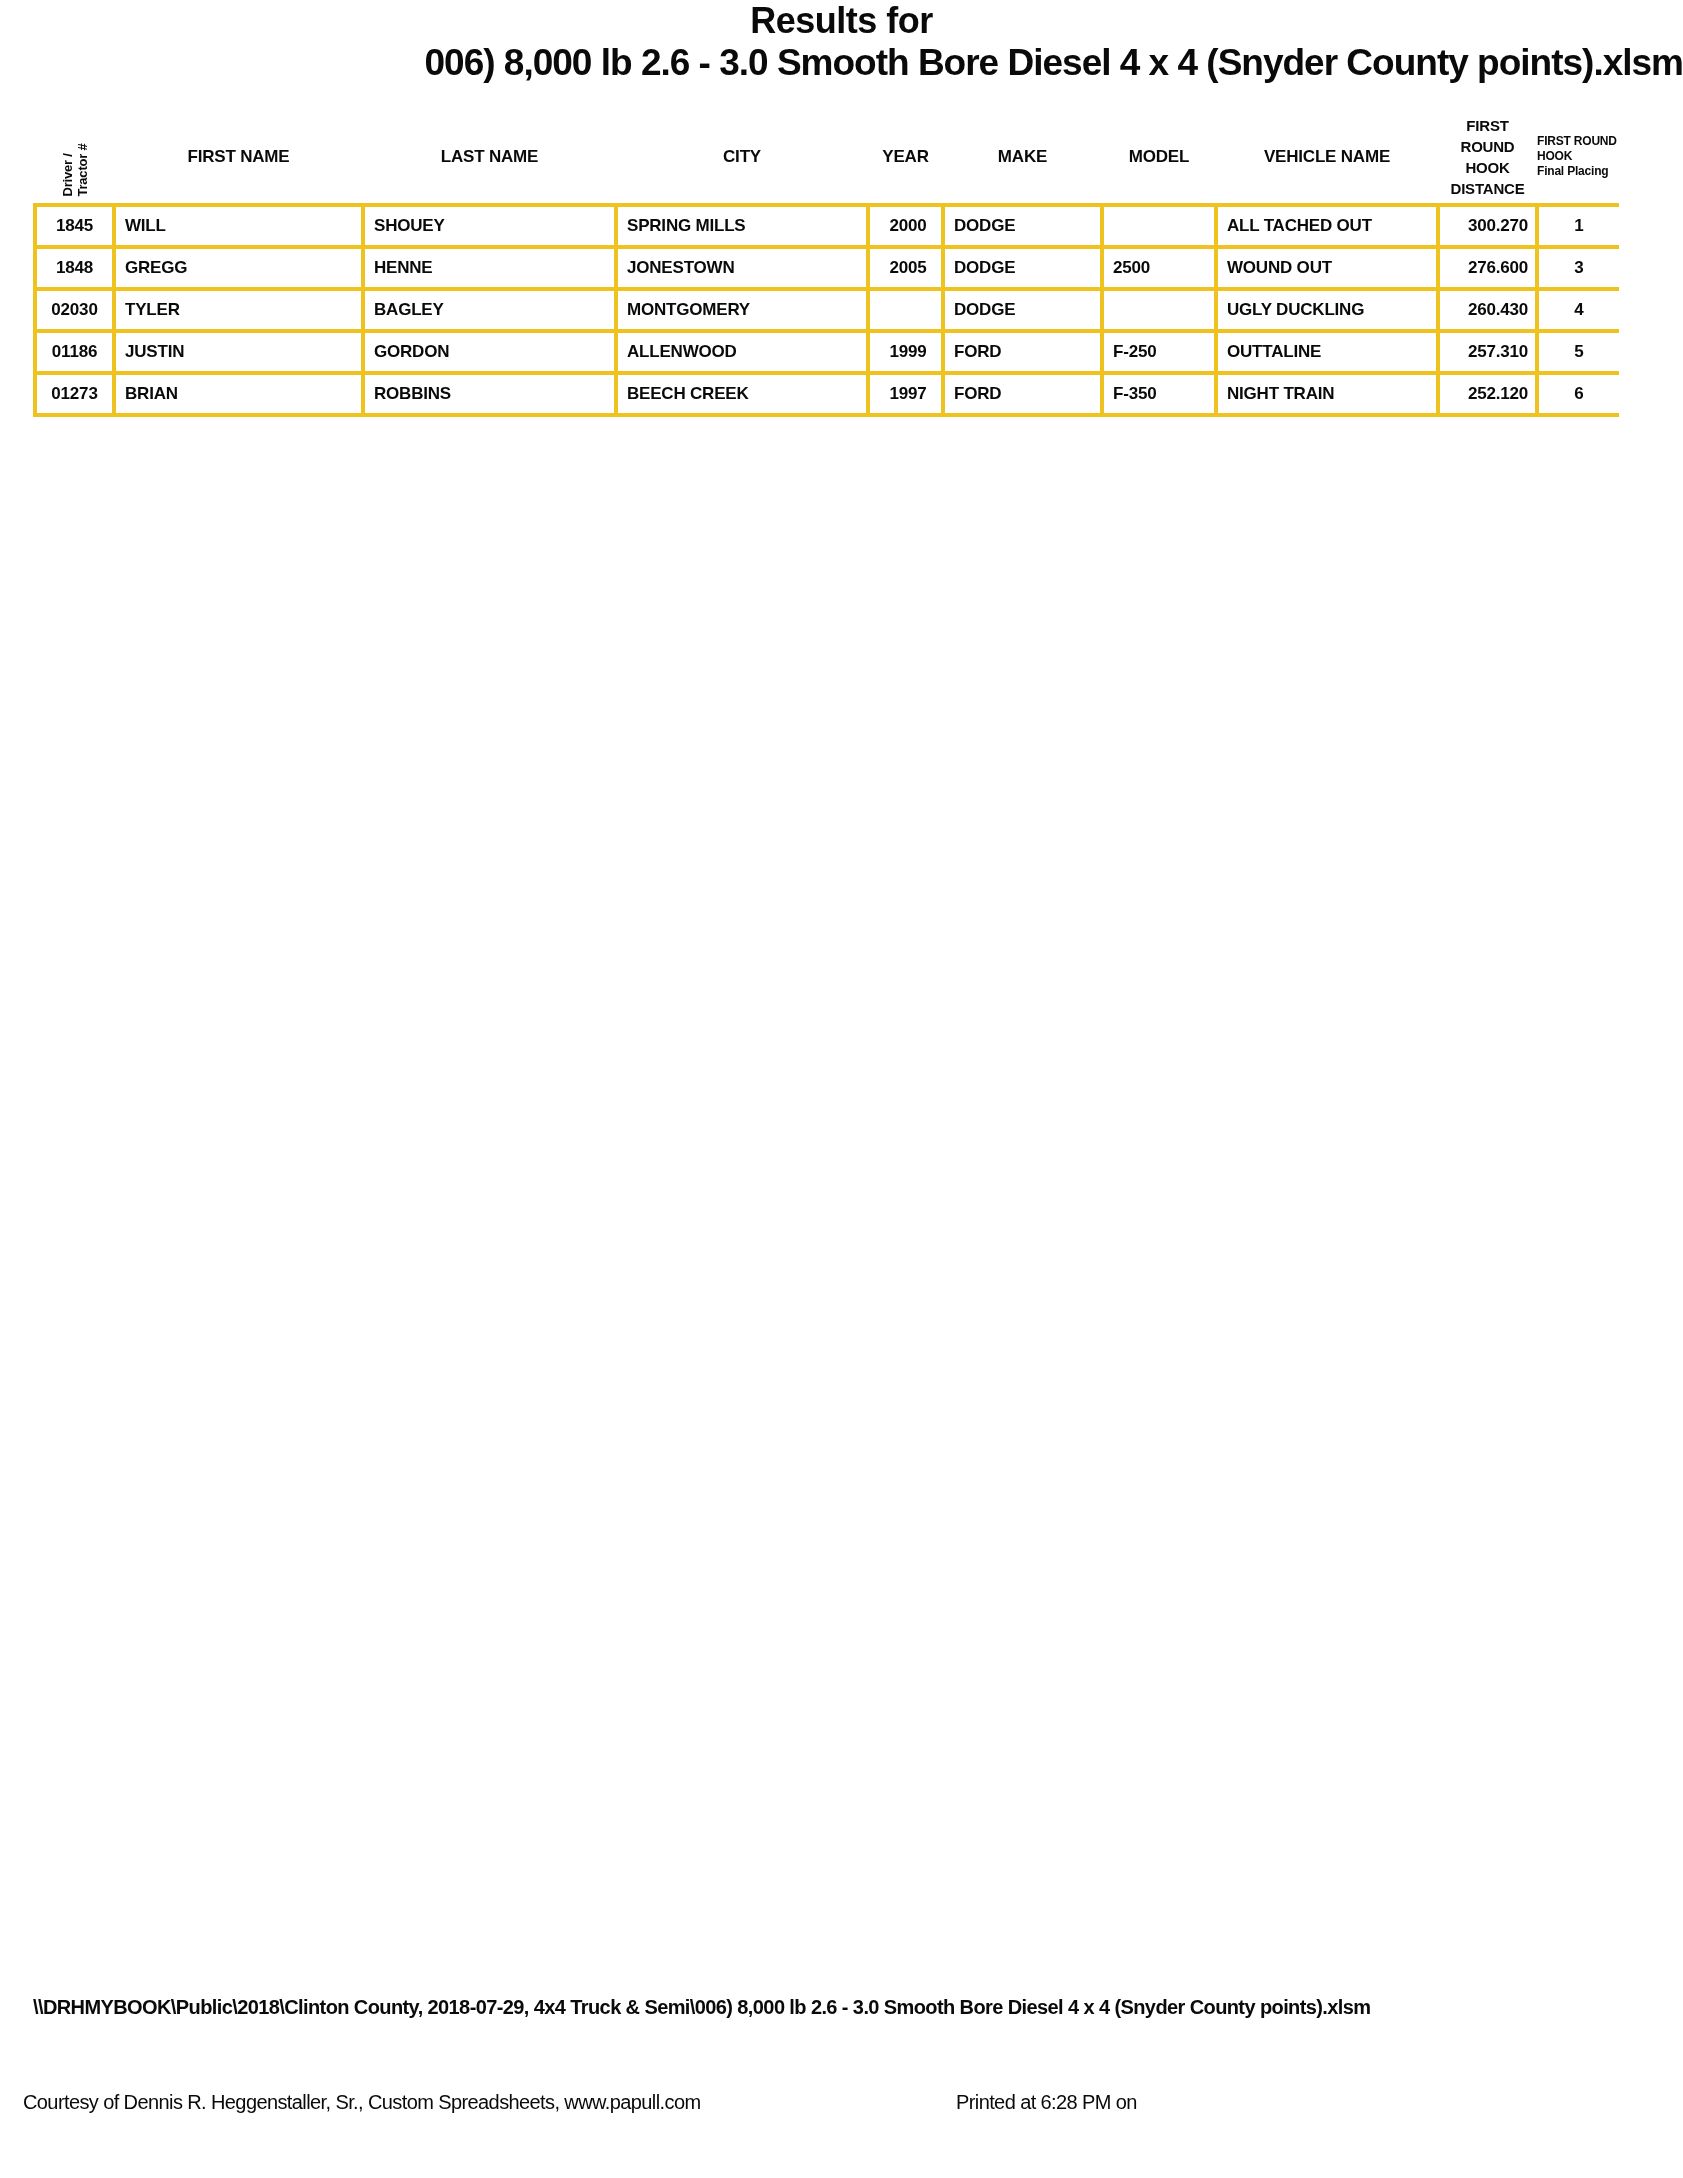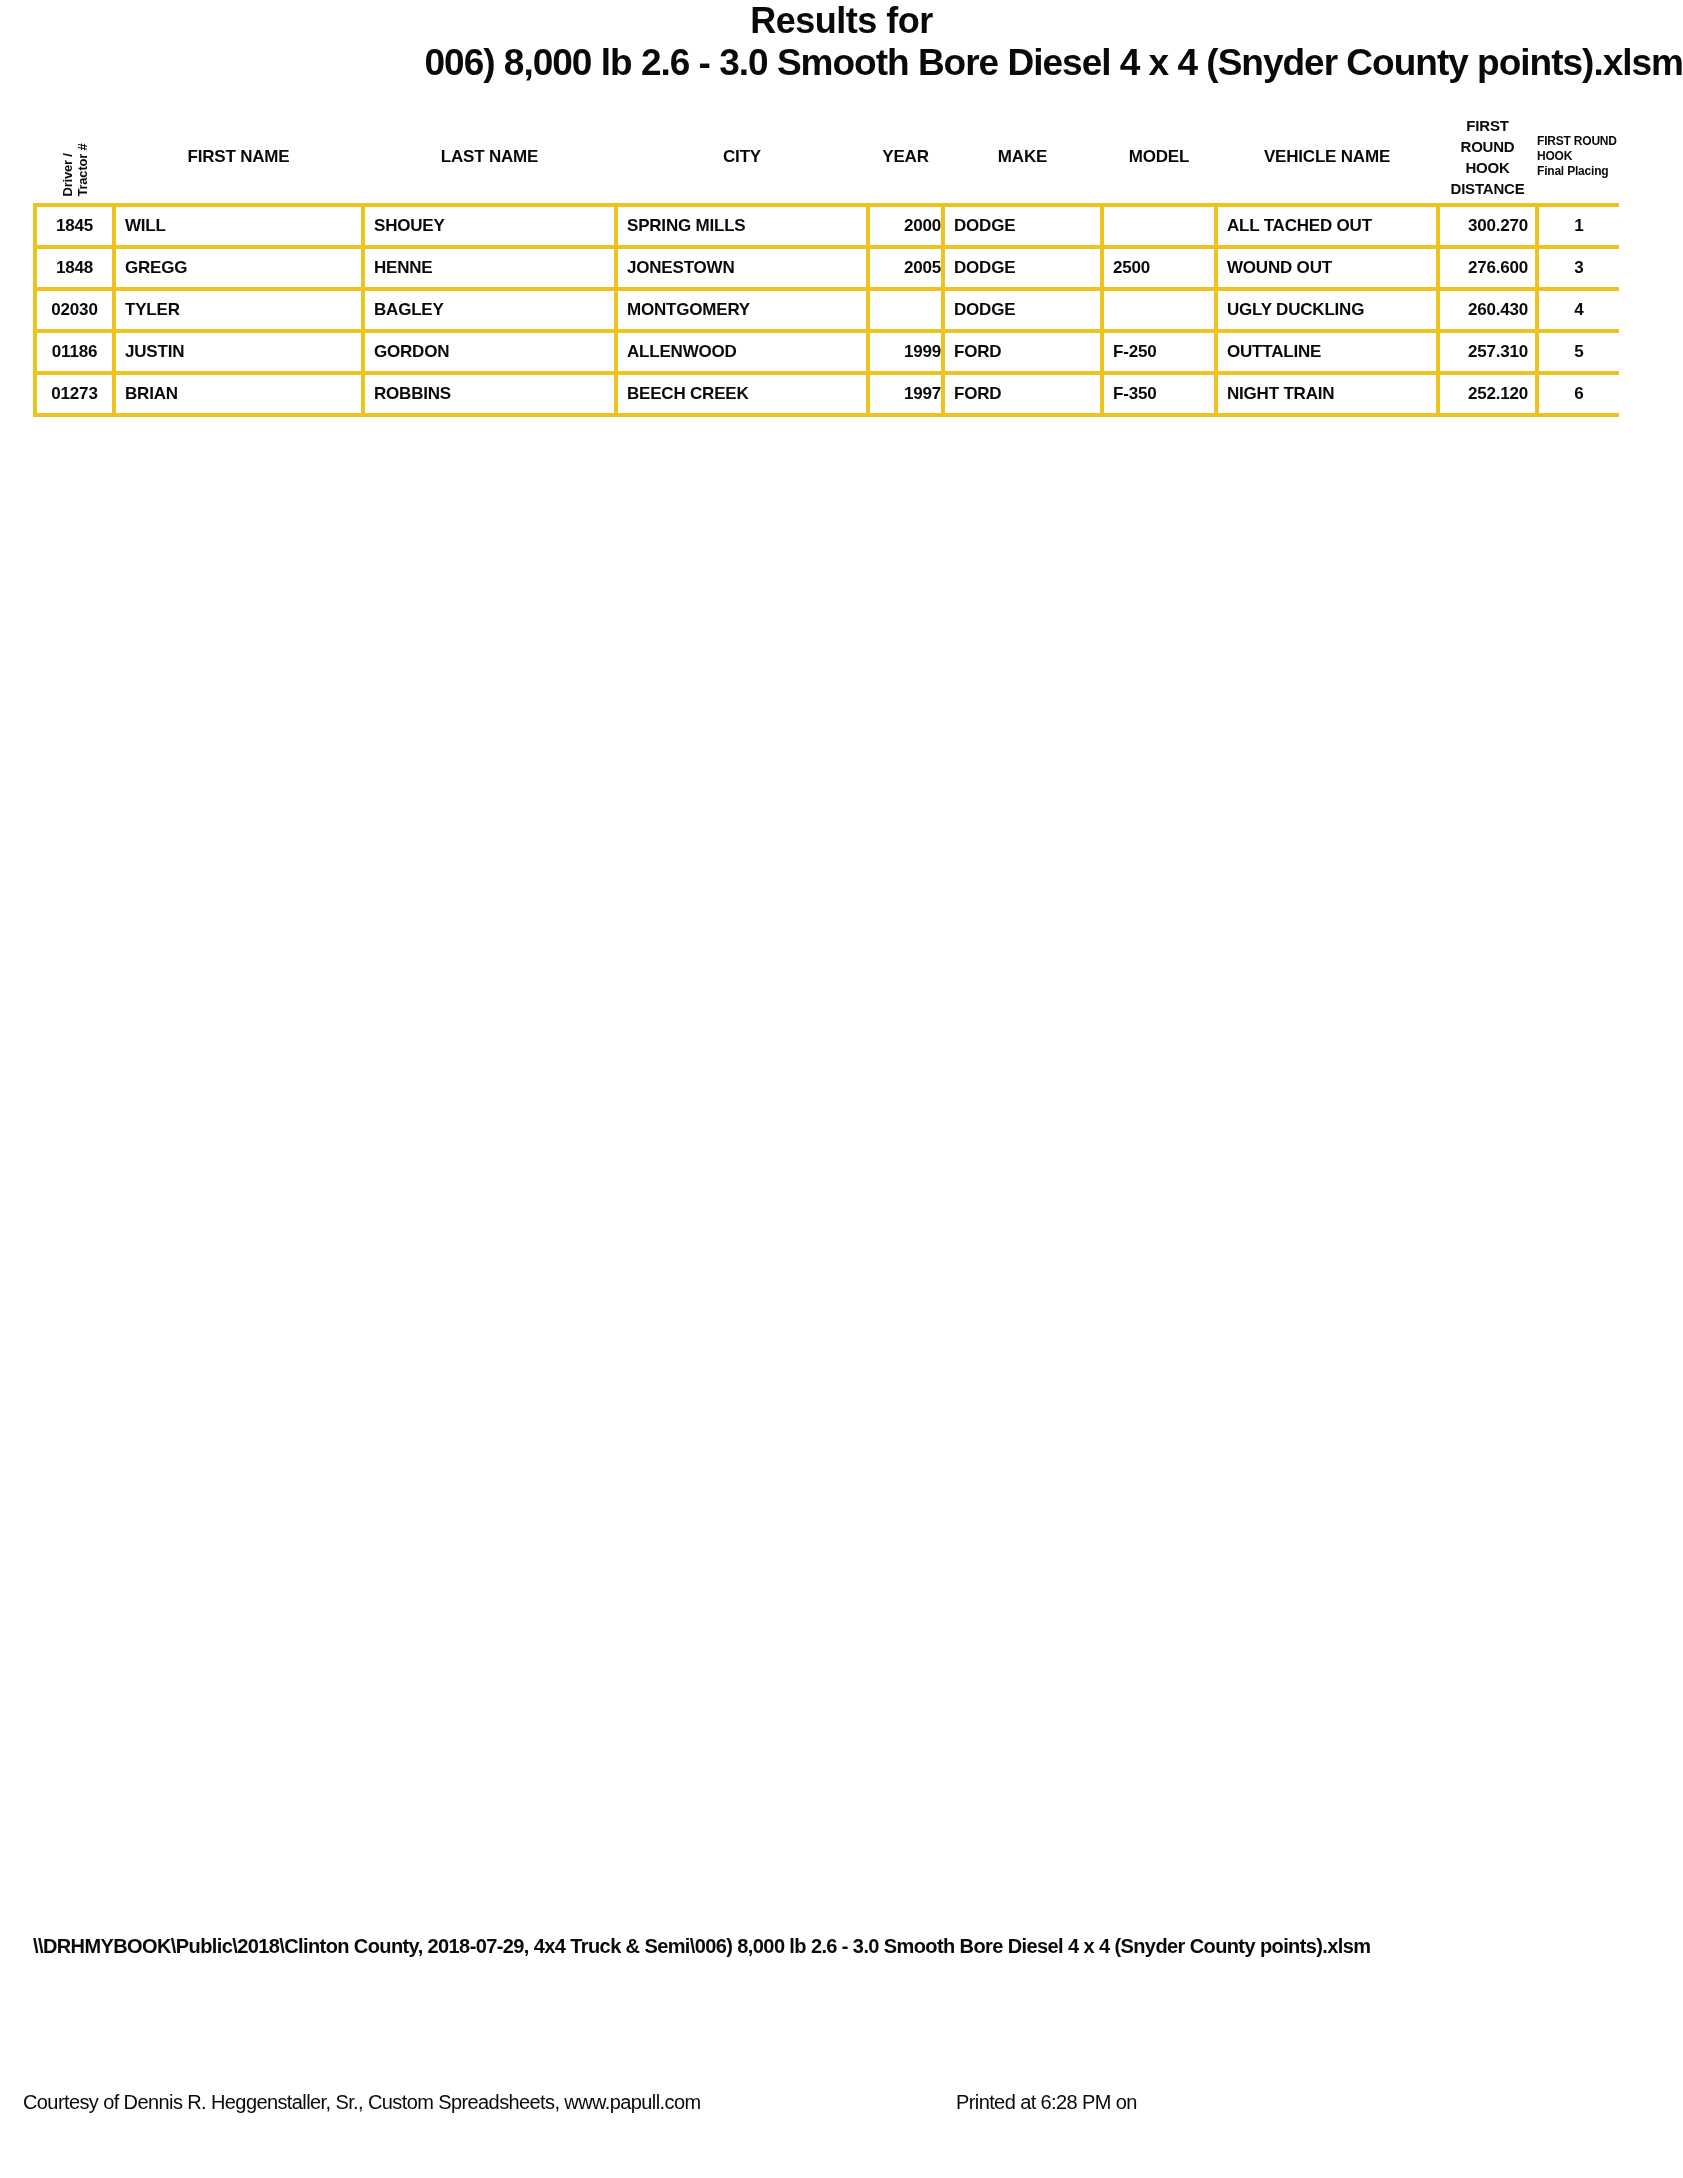--- a/index.html
+++ b/index.html
@@ -89,28 +89,28 @@
     font-size:17px;
     font-weight:bold;
     letter-spacing:-0.2px;
     vertical-align:middle;
     padding:0;
     white-space:nowrap;
     overflow:hidden;
   }
   .cell-driver{text-align:center;}
   .cell-first,.cell-last,.cell-city,.cell-make,.cell-model,.cell-vehicle{text-align:left;padding-left:9px;}
-  .cell-year{text-align:right;padding-left:5px;}
+  .cell-year{text-align:center;padding-left:5px;}
   .cell-distance{text-align:right;padding-right:7px;}
   .cell-placing{text-align:center;}
 
   .footer{
     position:absolute;
     left:33px;
-    top:1935px;
+    top:1996px;
     width:1624px;
     font-weight:bold;
     font-size:20px;
     letter-spacing:-0.6px;
     white-space:nowrap;
   }
   .footer-line2{
     position:absolute;
     left:23px;
     top:2091px;

